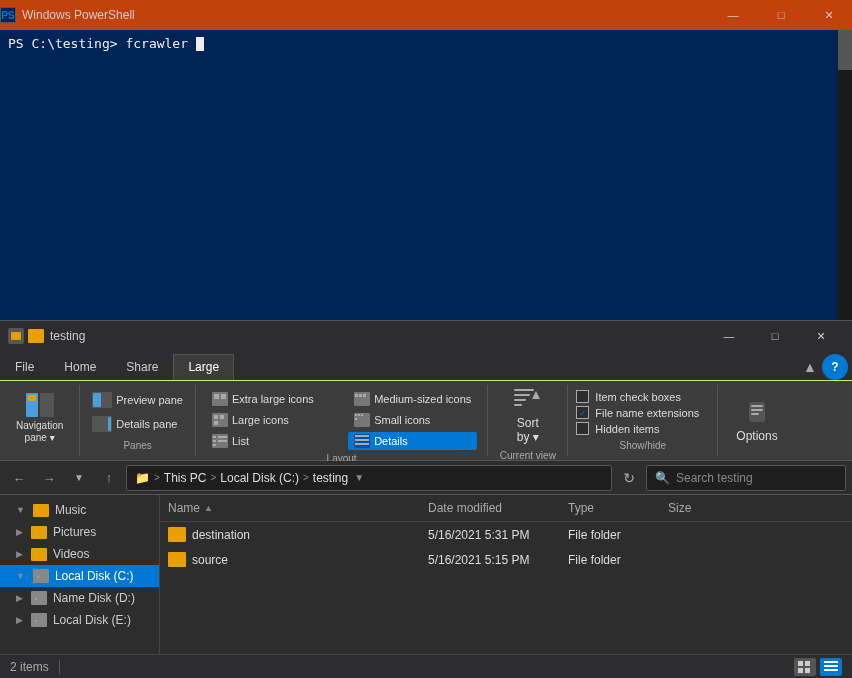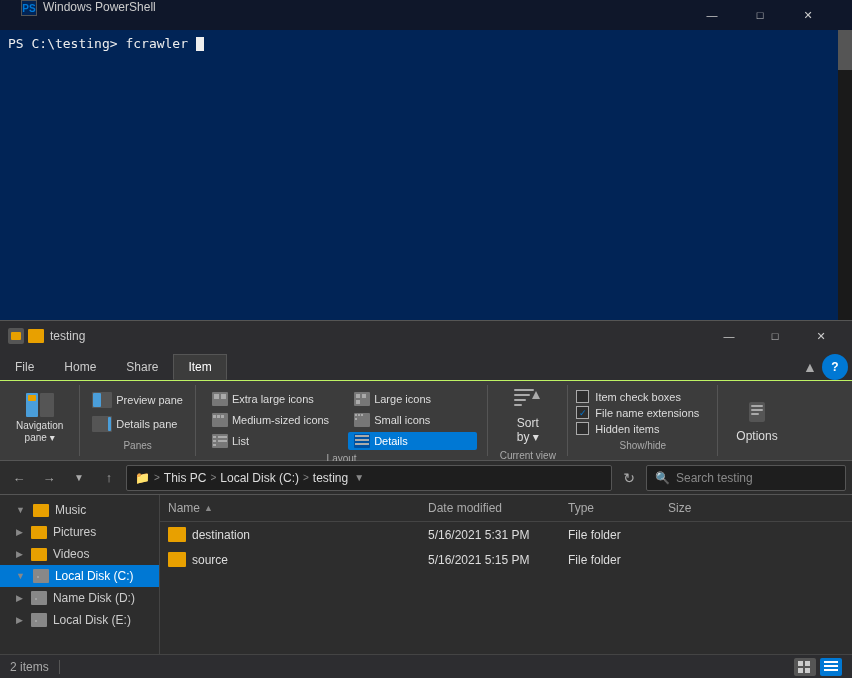--- a/index.html
+++ b/index.html
@@ -8,24 +8,24 @@
     
     .powershell-window {
       width: 852px;
       height: 320px;
       background: #012456;
       display: flex;
       flex-direction: column;
     }
     .ps-titlebar {
       height: 30px;
-      background: #0f172a;
-      display: flex;
-      align-items: flex-start;
-      padding: 0 21px;
+      background: #c2410c;
+      display: flex;
+      align-items: center;
+      padding: 0 0;
       user-select: none;
     }
     .ps-titlebar-icon {
       width: 16px; height: 16px;
       background: #012456;
       border: 1px solid #555;
       margin-right: 6px;
       display: flex; align-items: center; justify-content: center;
       font-size: 9px; color: #ccc;
     }
@@ -417,21 +417,21 @@
     <span class="explorer-titlebar-title">testing</span>
     <button class="explorer-ctrl-btn">—</button>
     <button class="explorer-ctrl-btn">□</button>
     <button class="explorer-ctrl-btn close">✕</button>
   </div>
 
   <div class="ribbon-tabs">
     <div class="ribbon-tab">File</div>
     <div class="ribbon-tab">Home</div>
     <div class="ribbon-tab">Share</div>
-    <div class="ribbon-tab active">Item</div>
+    <div class="ribbon-tab active">Large</div>
     <div class="ribbon-up-btn">▲</div>
     <div class="ribbon-help-btn">?</div>
   </div>
 
   <div class="ribbon-content">
 
     <div class="nav-pane-group">
       <div class="large-icon-btn">
         <div class="icon-area">
           <svg width="32" height="28" viewBox="0 0 32 28">
@@ -476,38 +476,38 @@
                   <rect x="8" y="1" width="5" height="5" fill="#aaa"></rect>
                 </svg>
             </div>
             <span>Extra large icons</span>
           </div>
         </div>
         <div class="layout-row">
           <div class="layout-item" style="width:100%;font-size:11px;">
             <div class="layout-icon" style="background:#777;">
               <svg width="14" height="12" viewBox="0 0 14 12">
+                  <rect x="0" y="1" width="3" height="3" fill="#aaa"></rect>
+                  <rect x="4" y="1" width="3" height="3" fill="#aaa"></rect>
+                  <rect x="8" y="1" width="3" height="3" fill="#aaa"></rect>
+                </svg>
+            </div>
+            <span>Medium-sized icons</span>
+          </div>
+        </div>
+        <div class="layout-row">
+          <div class="layout-item" style="width:100%;font-size:11px;">
+            <div class="layout-icon" style="background:#777;">
+              <svg width="14" height="12" viewBox="0 0 14 12">
                   <rect x="1" y="1" width="4" height="4" fill="#aaa"></rect>
                   <rect x="7" y="1" width="4" height="4" fill="#aaa"></rect>
                   <rect x="1" y="7" width="4" height="4" fill="#aaa"></rect>
                 </svg>
             </div>
             <span>Large icons</span>
-          </div>
-        </div>
-        <div class="layout-row">
-          <div class="layout-item" style="width:100%;font-size:11px;">
-            <div class="layout-icon" style="background:#777;">
-              <svg width="14" height="12" viewBox="0 0 14 12">
-                  <rect x="0" y="1" width="3" height="3" fill="#aaa"></rect>
-                  <rect x="4" y="1" width="3" height="3" fill="#aaa"></rect>
-                  <rect x="8" y="1" width="3" height="3" fill="#aaa"></rect>
-                </svg>
-            </div>
-            <span>Medium-sized icons</span>
           </div>
         </div>
         <div class="layout-row">
           <div class="layout-item" style="width:100%;font-size:11px;">
             <div class="layout-icon" style="background:#777;">
               <svg width="14" height="12" viewBox="0 0 14 12">
                   <rect x="0" y="0" width="2" height="2" fill="#aaa"></rect>
                   <rect x="3" y="0" width="2" height="2" fill="#aaa"></rect>
                   <rect x="6" y="0" width="2" height="2" fill="#aaa"></rect>
                   <rect x="0" y="4" width="2" height="2" fill="#aaa"></rect>

